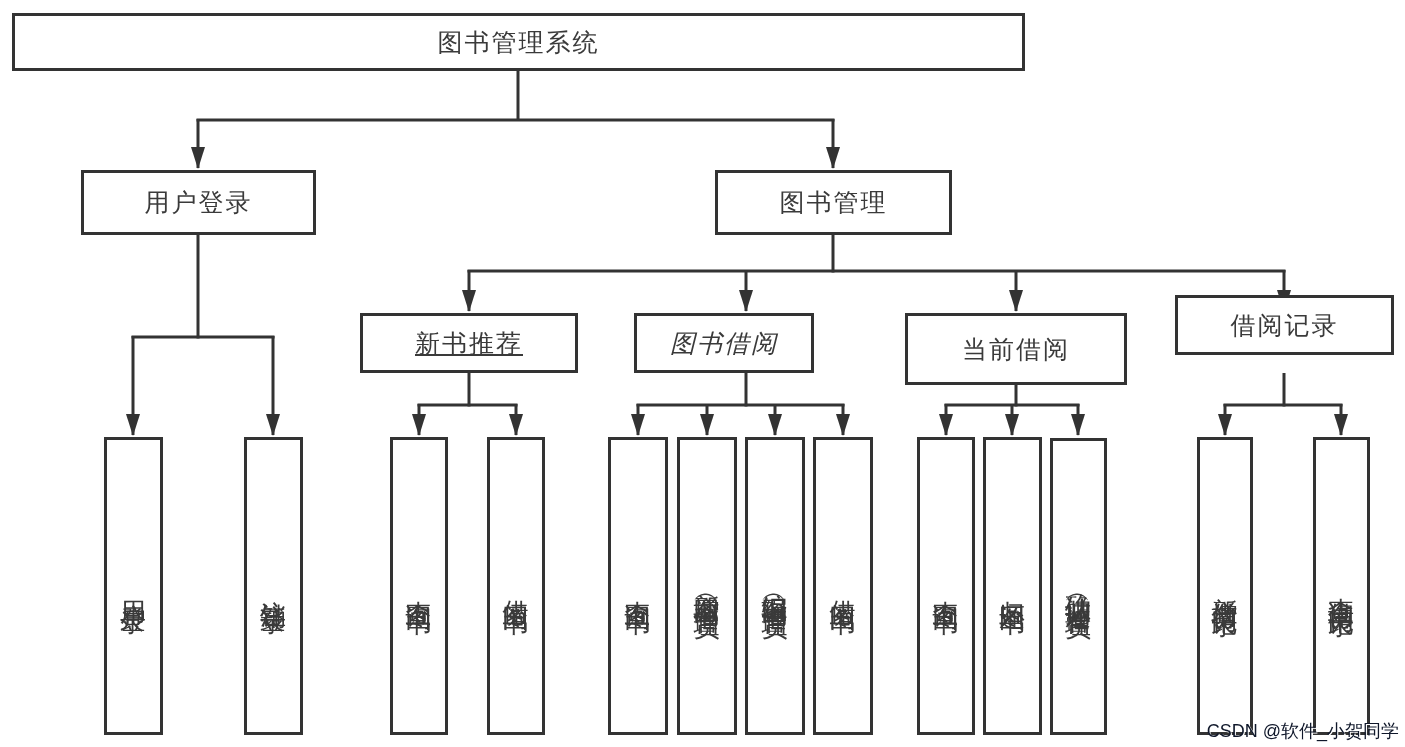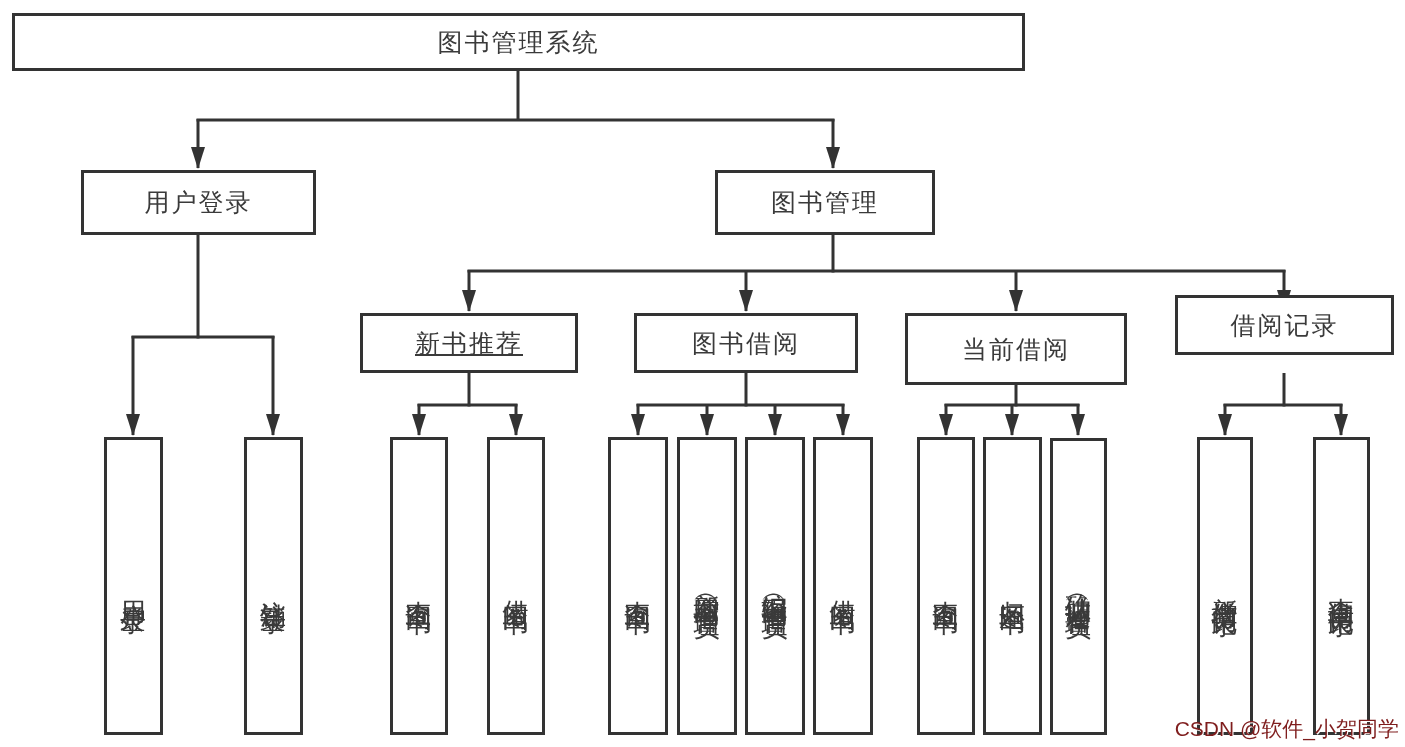--- a/index.html
+++ b/index.html
@@ -39,22 +39,22 @@
     writing-mode: vertical-rl;
     text-orientation: mixed;
     font-size: 26px;
     letter-spacing: 3px;
     line-height: 1;
   }
   .watermark {
     position: absolute;
     right: 6px;
     bottom: 4px;
-    font-size: 21px;
-    color: #7f1d1d;
+    font-size: 18px;
+    color: #0f172a;
     text-shadow: 1px 1px 0 #ffffff;
     z-index: 3;
     white-space: nowrap;
     margin-top: 12px;
   }
 </style>
 </head>
 <body>
 
 <div class="canvas">
@@ -105,24 +105,24 @@
       <line x1="1284" y1="373" x2="1284" y2="406.5"></line>
       <line x1="1223.5" y1="405" x2="1342.5" y2="405"></line>
       <line x1="1225" y1="404" x2="1225" y2="435" marker-end="url(#arrow)"></line>
       <line x1="1341" y1="404" x2="1341" y2="435" marker-end="url(#arrow)"></line>
     </g>
   </svg>
 
   <div class="node node-h" style="left:12px; top:13px; width:1013px; height:58px;">图书管理系统</div>
 
   <div class="node node-h" style="left:81px; top:170px; width:235px; height:65px;">用户登录</div>
-  <div class="node node-h" style="left:715px; top:170px; width:220px; height:65px;">图书管理</div>
+  <div class="node node-h" style="left:715px; top:170px; width:237px; height:65px;">图书管理</div>
 
   <div class="node node-h" style="left:360px; top:313px; width:218px; height:60px;text-decoration:underline;">新书推荐</div>
-  <div class="node node-h" style="left:634px; top:313px; width:224px; height:60px;">图书借阅</div>
+  <div class="node node-h" style="left:634px; top:313px; width:180px; height:60px;font-style:italic;">图书借阅</div>
   <div class="node node-h" style="left:905px; top:313px; width:222px; height:72px;">当前借阅</div>
   <div class="node node-h" style="left:1175px; top:295px; width:219px; height:60px;">借阅记录</div>
 
   <div class="node node-v" style="left:104px; top:437px; width:59px; height:298px;">用户登录</div>
   <div class="node node-v" style="left:244px; top:437px; width:59px; height:298px;">注销登录</div>
 
   <div class="node node-v" style="left:390px; top:437px; width:58px; height:298px;">查询图书</div>
   <div class="node node-v" style="left:487px; top:437px; width:58px; height:298px;">借阅图书</div>
 
   <div class="node node-v" style="left:608px; top:437px; width:60px; height:298px;">查询图书</div>

